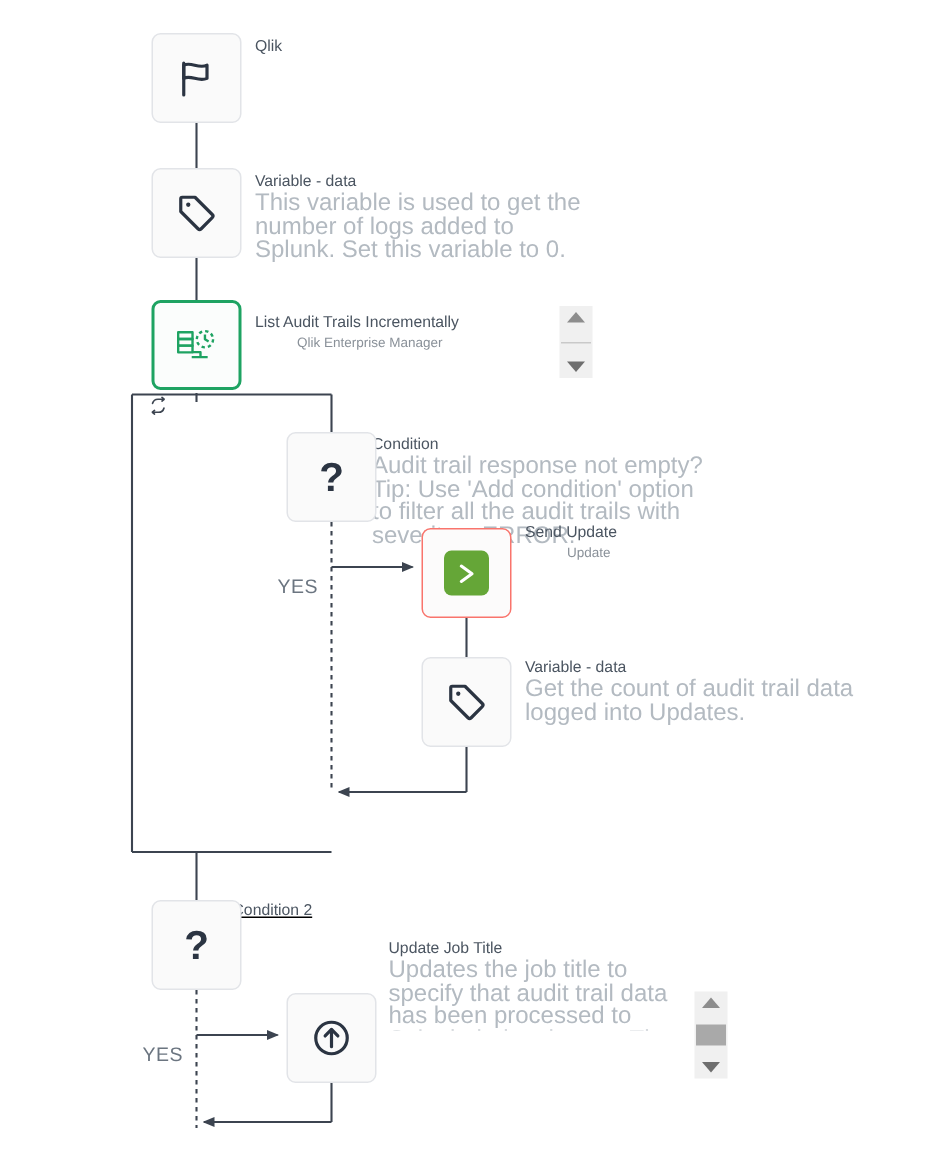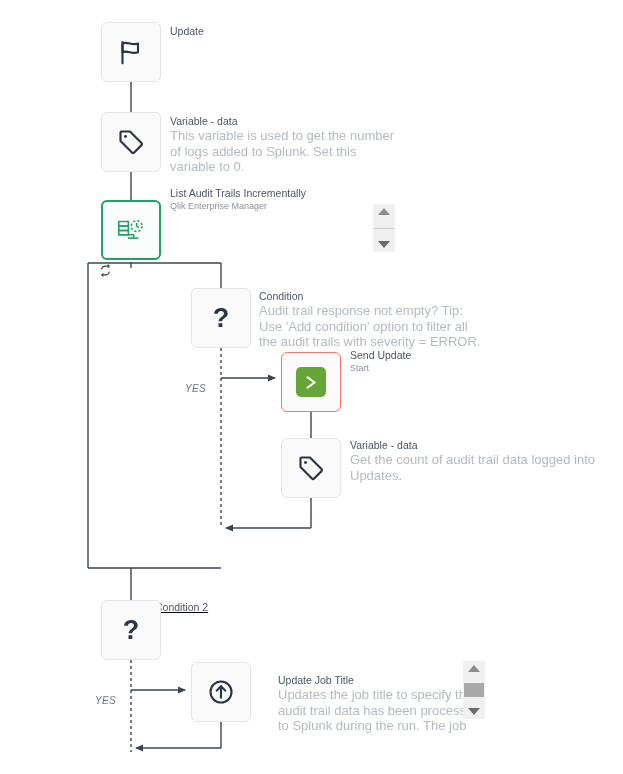--- a/index.html
+++ b/index.html
@@ -28,30 +28,30 @@
   .node.sel-green{border:2px solid #1ea362;background:#fbfdfc;}
   .node.sel-red{border:1.5px solid #f9746c;background:#fcfbfb;}
 
   
   .lbl{position:absolute;z-index:4;}
   .lbl .title{
     font-size:10.5px;color:#4b5561;line-height:14px;
     white-space:nowrap;
   }
   .lbl .sub{
-    font-size:9px;color:#8a9199;line-height:13px;white-space:nowrap;
+    font-size:9px;color:#8a9199;line-height:13px;white-space:nowrap;margin-left:28px;
   }
   .lbl .desc{
-    font-size:13px;color:#b3bac1;line-height:15.5px;
+    font-size:16px;color:#b3bac1;line-height:15.5px;
   }
   .lbl.clip{overflow:hidden;}
 
   .yes{
-    position:absolute;font-size:10px;color:#6b7580;
-    letter-spacing:.3px;z-index:4;font-style:italic;
+    position:absolute;font-size:13px;color:#6b7580;
+    letter-spacing:.3px;z-index:4;
   }
 
   
   .scroller{
     position:absolute;width:22px;background:#f0f0f0;
     display:flex;flex-direction:column;align-items:center;
     justify-content:space-between;z-index:6;
   }
   .scroller .arr{
     width:0;height:0;border-left:6px solid transparent;
@@ -122,21 +122,21 @@
 
   <div class="node" style="left:101px;top:22px;">
     <span>
       <svg class="ico" width="30" height="30" viewBox="0 0 24 24" fill="none" stroke="#2b3442" stroke-width="1.7" stroke-linecap="round" stroke-linejoin="round">
         <path d="M5.2 21V4"></path>
         <path d="M5.2 5.2 C9 3.1 13 7.3 17.6 5.2 L17.6 12.2 C13 14.3 9 10.1 5.2 12.2 Z"></path>
       </svg>
     </span>
   </div>
   <div class="lbl" style="left:170px;top:24px;width:220px;">
-    <div class="title">Update</div>
+    <div class="title">Qlik</div>
   </div>
 
   <div class="node" style="left:101px;top:112px;">
     <span>
       <svg class="ico" width="30" height="30" viewBox="0 0 24 24" fill="none" stroke="#2b3442" stroke-width="1.7" stroke-linejoin="round">
         <path d="M3.6 11.2 L3.6 4.4 C3.6 3.9 4 3.6 4.4 3.6 L11.2 3.6
                  L20.4 12.8 C20.9 13.3 20.9 14 20.4 14.5 L14.5 20.4
                  C14 20.9 13.3 20.9 12.8 20.4 Z"></path>
         <circle cx="7.6" cy="7.6" r="1.15" fill="#2b3442" stroke="none"></circle>
       </svg>
@@ -153,57 +153,57 @@
         <rect x="4.5" y="8" width="9" height="4.2"></rect>
         <rect x="4.5" y="12.2" width="9" height="4.2"></rect>
         <rect x="4.5" y="16.4" width="9" height="4.2"></rect>
         <path d="M13.5 20.5 L18.5 20.5 L18.5 23.6"></path>
         <path d="M13 23.6 L23 23.6"></path>
         <circle cx="21.3" cy="12.4" r="5.1" stroke-dasharray="2.1,1.9"></circle>
         <path d="M21.3 9.4 L21.3 12.4 L23.6 13.8"></path>
       </svg>
     </span>
   </div>
-  <div class="lbl clip" style="left:170px;top:186px;width:196px;height:55px;">
+  <div class="lbl clip" style="left:170px;top:208px;width:196px;height:55px;">
     <div class="title">List Audit Trails Incrementally</div>
     <div class="sub">Qlik Enterprise Manager</div>
   </div>
   <div class="scroller" style="left:373px;top:204px;height:48px;">
     <div class="arr up"></div>
     <div class="track-line"></div>
     <div class="arr dn"></div>
   </div>
   <div class="loopico" style="left:99px;top:264px;">
     <svg class="ico" width="13" height="13" viewBox="0 0 24 24" fill="none" stroke="#3c4450" stroke-width="2.1" stroke-linecap="round" stroke-linejoin="round">
       <path d="M5 9 A7 7 0 0 1 12 4 L18 4"></path>
       <path d="M19 15 A7 7 0 0 1 12 20 L6 20"></path>
       <path d="M16.6 1.8 L19.2 4 L16.6 6.2"></path>
       <path d="M7.4 17.8 L4.8 20 L7.4 22.2"></path>
     </svg>
   </div>
 
   <div class="node" style="left:191px;top:288px;">
     <span class="qmark">?</span>
   </div>
-  <div class="lbl" style="left:259px;top:289px;width:225px;">
+  <div class="lbl" style="left:248px;top:289px;width:225px;">
     <div class="title">Condition</div>
     <div class="desc">Audit trail response not empty? Tip: Use 'Add condition' option to filter all the audit trails with severity = ERROR.</div>
   </div>
   <div class="yes" style="left:185px;top:383px;">YES</div>
 
   <div class="node sel-red" style="left:281px;top:352px;">
     <span class="splunk-sq">
       <svg class="ico" width="19" height="19" viewBox="0 0 24 24" fill="none" stroke="#ffffff" stroke-width="2.6" stroke-linecap="round" stroke-linejoin="round">
         <path d="M7 5.5 L16 12 L7 18.5"></path>
       </svg>
     </span>
   </div>
   <div class="lbl" style="left:350px;top:348px;width:235px;">
     <div class="title">Send Update</div>
-    <div class="sub">Start</div>
+    <div class="sub">Update</div>
   </div>
 
   <div class="node" style="left:281px;top:438px;">
     <span>
       <svg class="ico" width="30" height="30" viewBox="0 0 24 24" fill="none" stroke="#2b3442" stroke-width="1.7" stroke-linejoin="round">
         <path d="M3.6 11.2 L3.6 4.4 C3.6 3.9 4 3.6 4.4 3.6 L11.2 3.6
                  L20.4 12.8 C20.9 13.3 20.9 14 20.4 14.5 L14.5 20.4
                  C14 20.9 13.3 20.9 12.8 20.4 Z"></path>
         <circle cx="7.6" cy="7.6" r="1.15" fill="#2b3442" stroke="none"></circle>
       </svg>
@@ -224,21 +224,21 @@
 
   <div class="node" style="left:191px;top:662px;">
     <span>
       <svg class="ico" width="30" height="30" viewBox="0 0 24 24" fill="none" stroke="#2b3442" stroke-width="1.7" stroke-linecap="round" stroke-linejoin="round">
         <circle cx="12" cy="12" r="8.4"></circle>
         <path d="M12 16.6 L12 7.6"></path>
         <path d="M8.6 10.9 L12 7.4 L15.4 10.9"></path>
       </svg>
     </span>
   </div>
-  <div class="lbl clip" style="left:259px;top:673px;width:204px;height:62px;margin-left:19px;">
+  <div class="lbl clip" style="left:259px;top:625px;width:204px;height:62px;">
     <div class="title">Update Job Title</div>
     <div class="desc">Updates the job title to specify that audit trail data has been processed to Splunk during the run. The job title is visible when looking at</div>
   </div>
   <div class="scroller" style="left:463px;top:661px;height:58px;">
     <div class="arr up"></div>
     <div class="thumb" style="height:14px;"></div>
     <div class="arr dn"></div>
   </div>
 
 </div>

